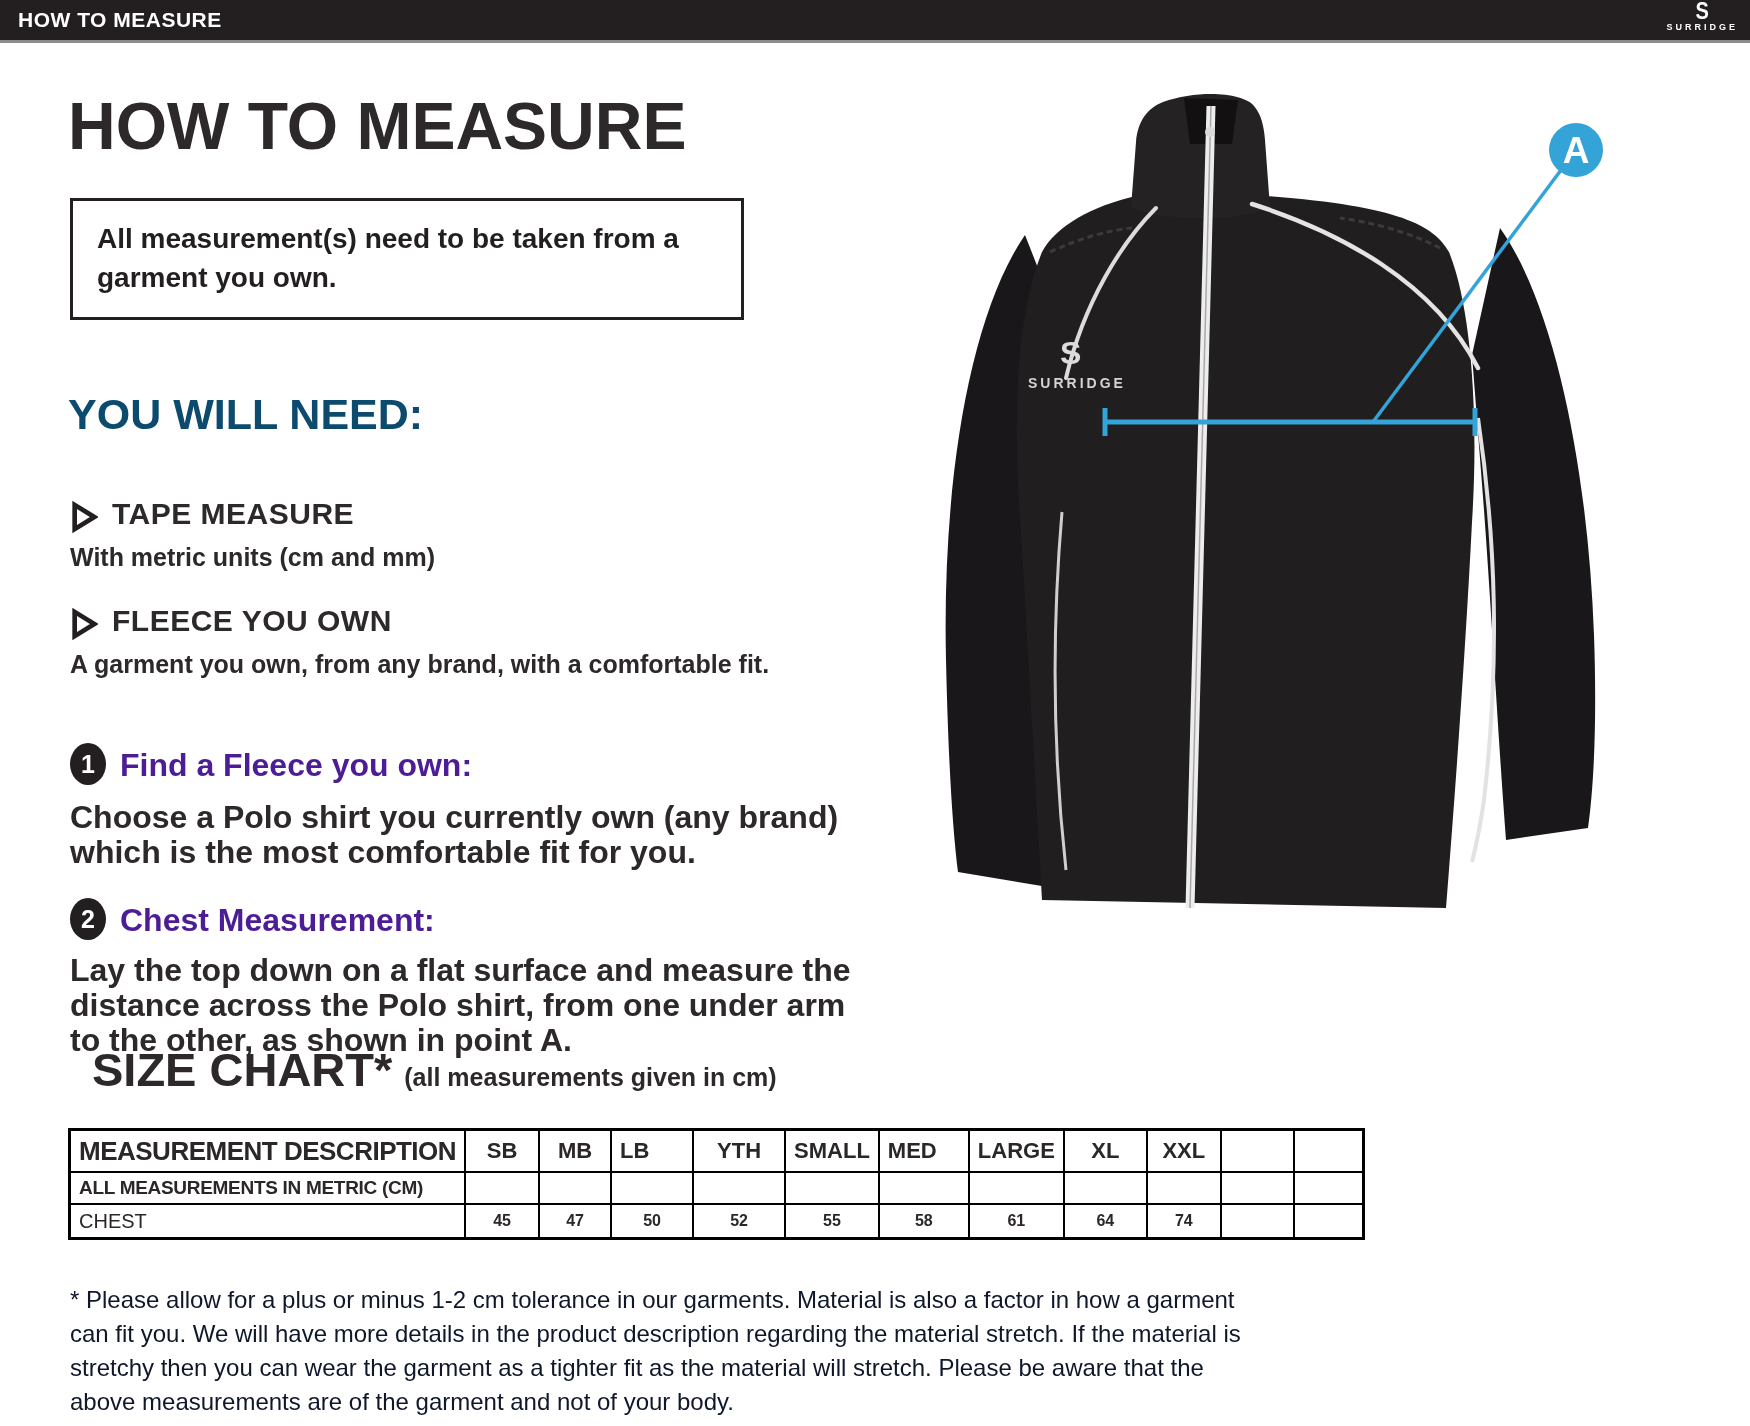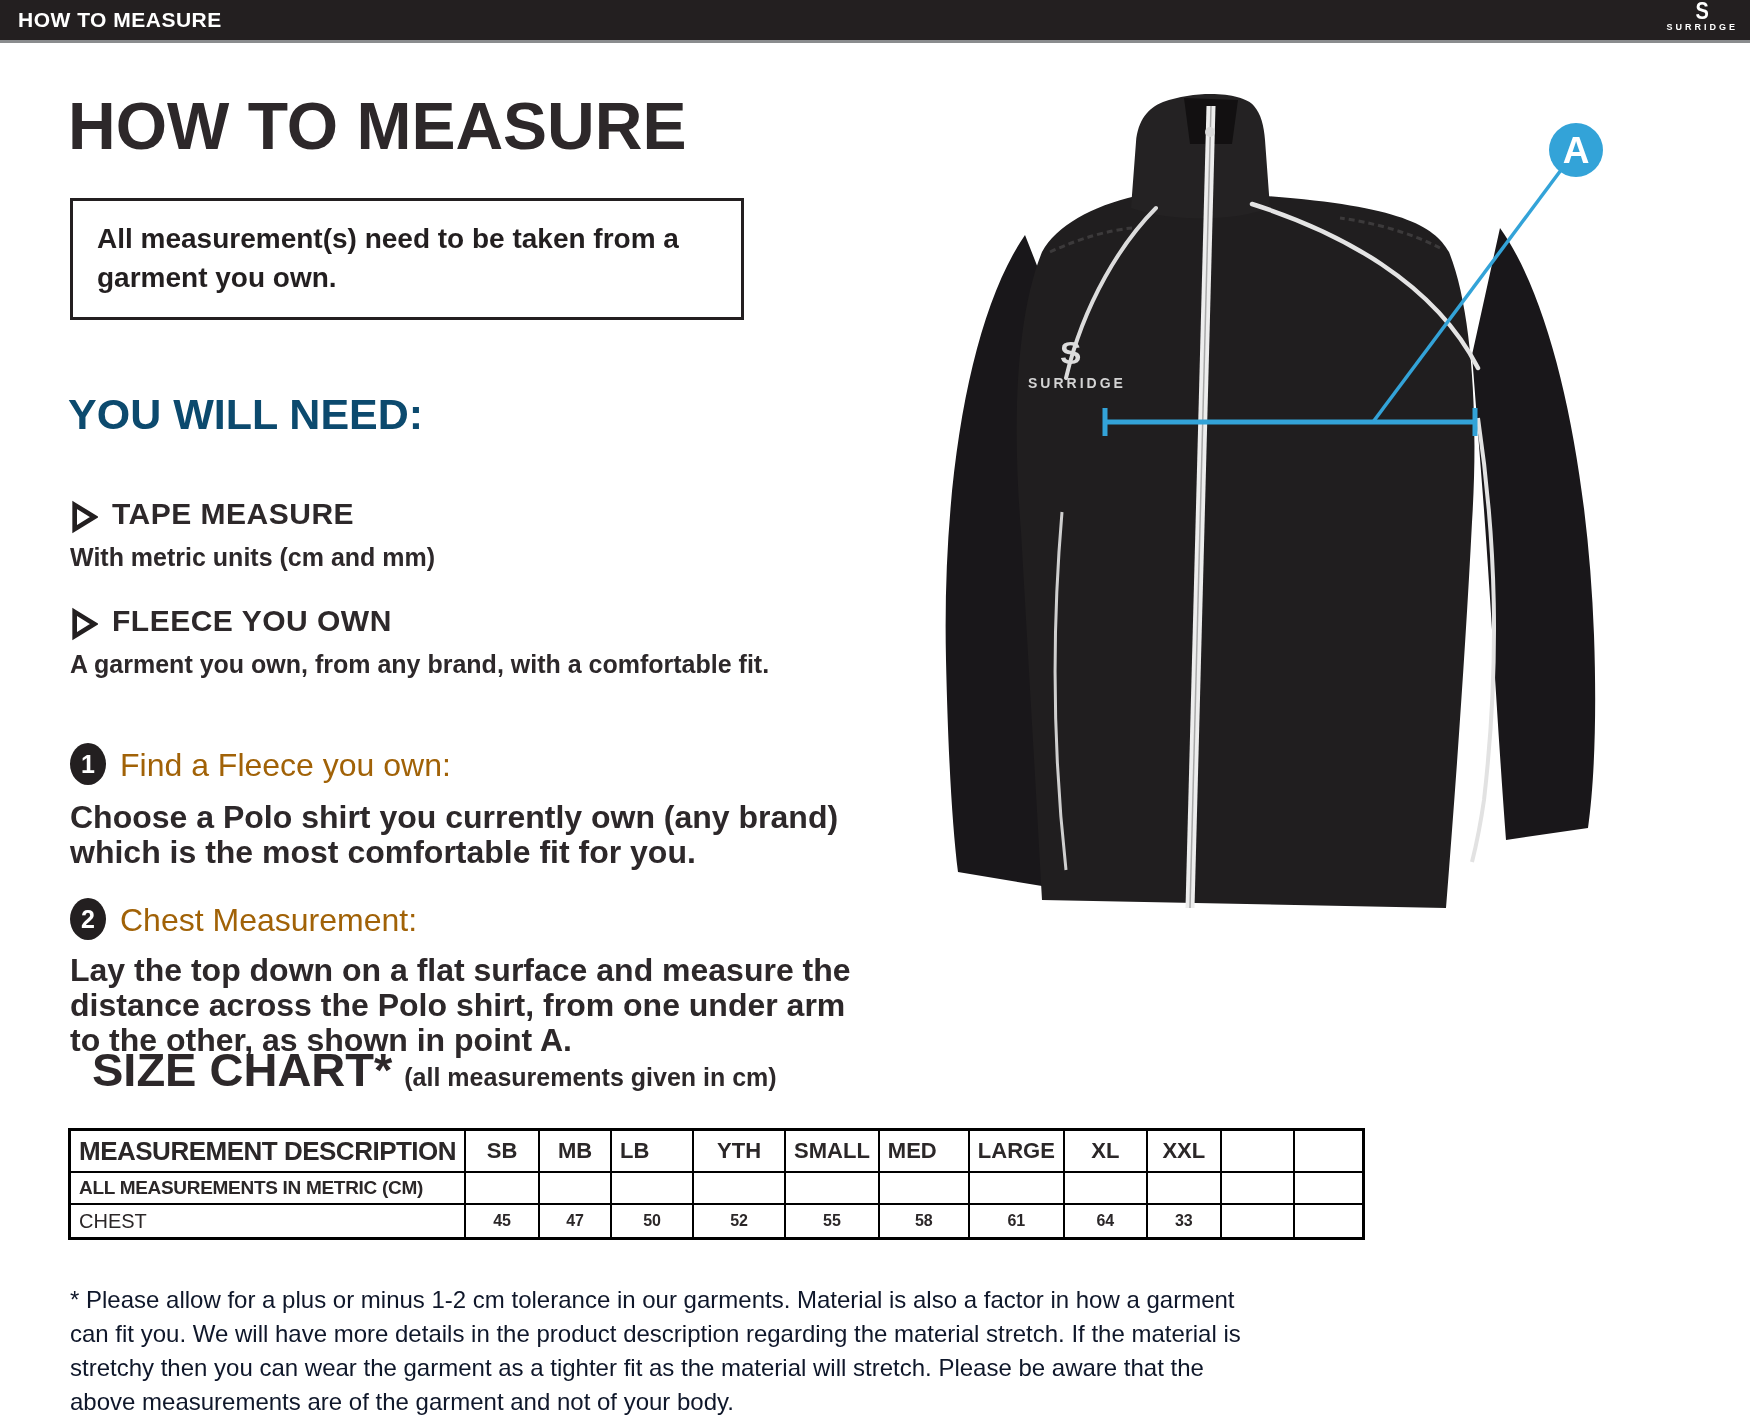--- a/index.html
+++ b/index.html
@@ -16,21 +16,21 @@
   
   .h1{position:absolute;left:68px;top:88px;font-size:66px;font-weight:bold;color:#2d282a;letter-spacing:0;}
   .notice{position:absolute;left:70px;top:198px;width:620px;border:3px solid #231f20;padding:18px 24px 20px 24px;font-size:28px;font-weight:bold;line-height:39px;color:#231f20;}
   .need-head{position:absolute;left:68px;top:390px;font-size:43px;font-weight:bold;color:#0c4a6e;}
 
   .tri{position:absolute;width:28px;height:34px;}
   .need-label{position:absolute;font-size:30px;font-weight:bold;letter-spacing:.5px;color:#2d282a;}
   .need-desc{position:absolute;font-size:25px;font-weight:bold;color:#2d282a;}
 
   .step-num{position:absolute;width:36px;height:42px;background:#231f20;border-radius:50%;color:#fff;font-size:25px;font-weight:bold;display:flex;align-items:center;justify-content:center;}
-  .step-title{position:absolute;font-size:32px;font-weight:normal;color:#a16207;}
+  .step-title{position:absolute;font-size:32px;font-weight:bold;color:#4c1d95;}
   .step-desc{position:absolute;font-size:32px;font-weight:bold;line-height:35px;color:#2d282a;width:800px;}
 
   .sc-head{position:absolute;left:68px;top:1042px;display:flex;align-items:baseline;margin-left:24px;}
   .sc-title{font-size:47px;font-weight:bold;color:#2d282a;}
   .sc-sub{font-size:25px;font-weight:bold;color:#2d282a;margin-left:12px;}
 
   
   table.size{position:absolute;left:68px;top:1128px;border-collapse:collapse;table-layout:fixed;border:3px solid #000;}
   table.size td,table.size th{border:2px solid #000;padding:0 8px;overflow:hidden;white-space:nowrap;margin-top:33px;}
   th.desc{font-size:26px;font-weight:bold;text-align:left;letter-spacing:-.5px;height:40px;}
@@ -134,21 +134,21 @@
     <tr>
       <td class="rowlabel">CHEST</td>
       <td class="val">45</td>
       <td class="val">47</td>
       <td class="val">50</td>
       <td class="val">52</td>
       <td class="val">55</td>
       <td class="val">58</td>
       <td class="val">61</td>
       <td class="val">64</td>
-      <td class="val">33</td>
+      <td class="val">74</td>
       <td class="val"></td>
       <td class="val"></td>
     </tr>
   </tbody>
     </table>
 
   <div class="footnote">* Please allow for a plus or minus 1-2 cm tolerance in our garments. Material is also a factor in how a garment can fit you. We will have more details in the product description regarding the material stretch.  If the material is stretchy then you can wear the garment as a tighter fit as the material will stretch.  Please be aware that the above measurements are of the garment and not of your body.</div>
 
   <div class="diagram">
     <svg width="760" height="840" viewBox="0 0 760 840">

